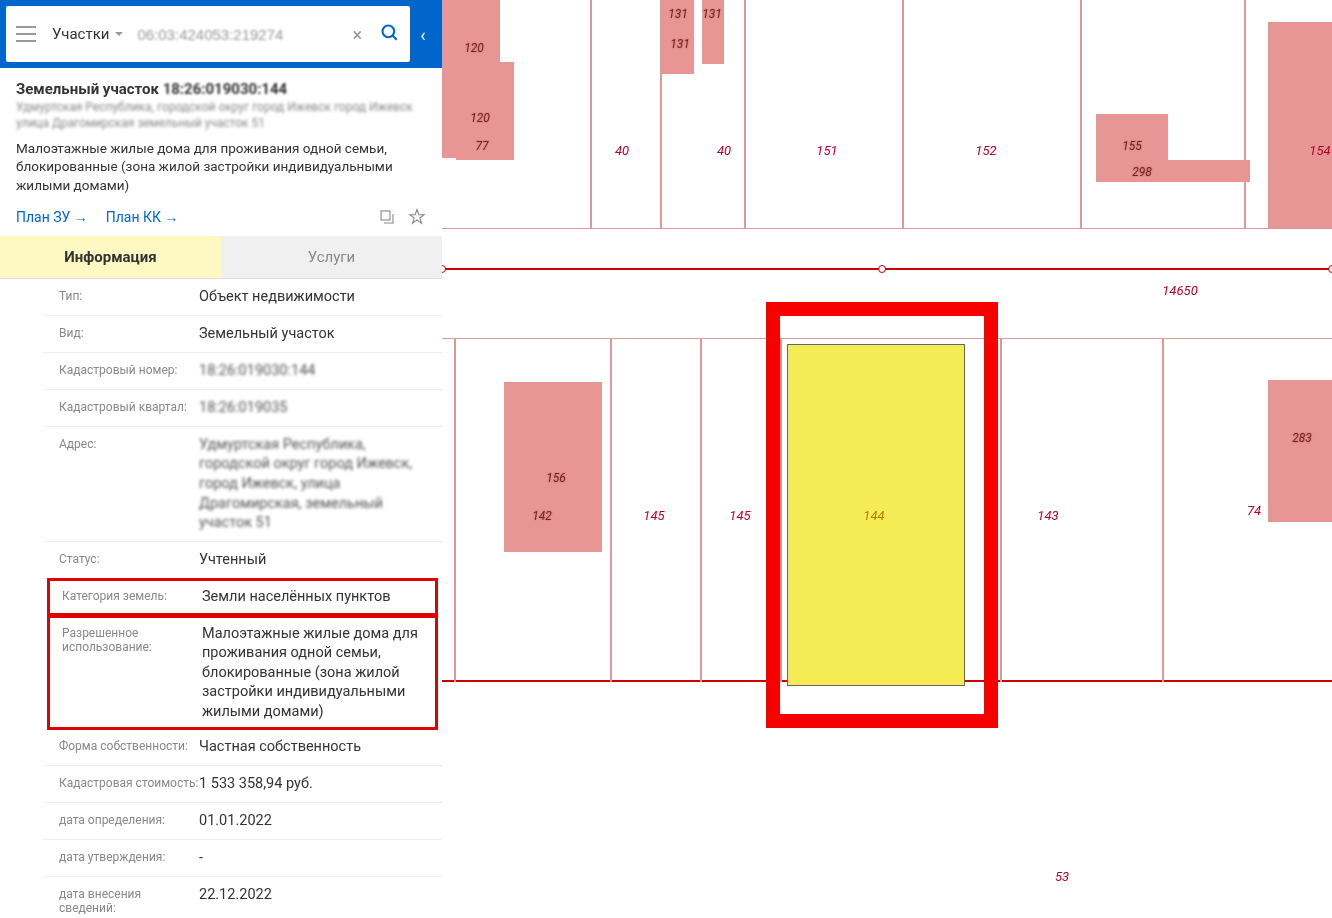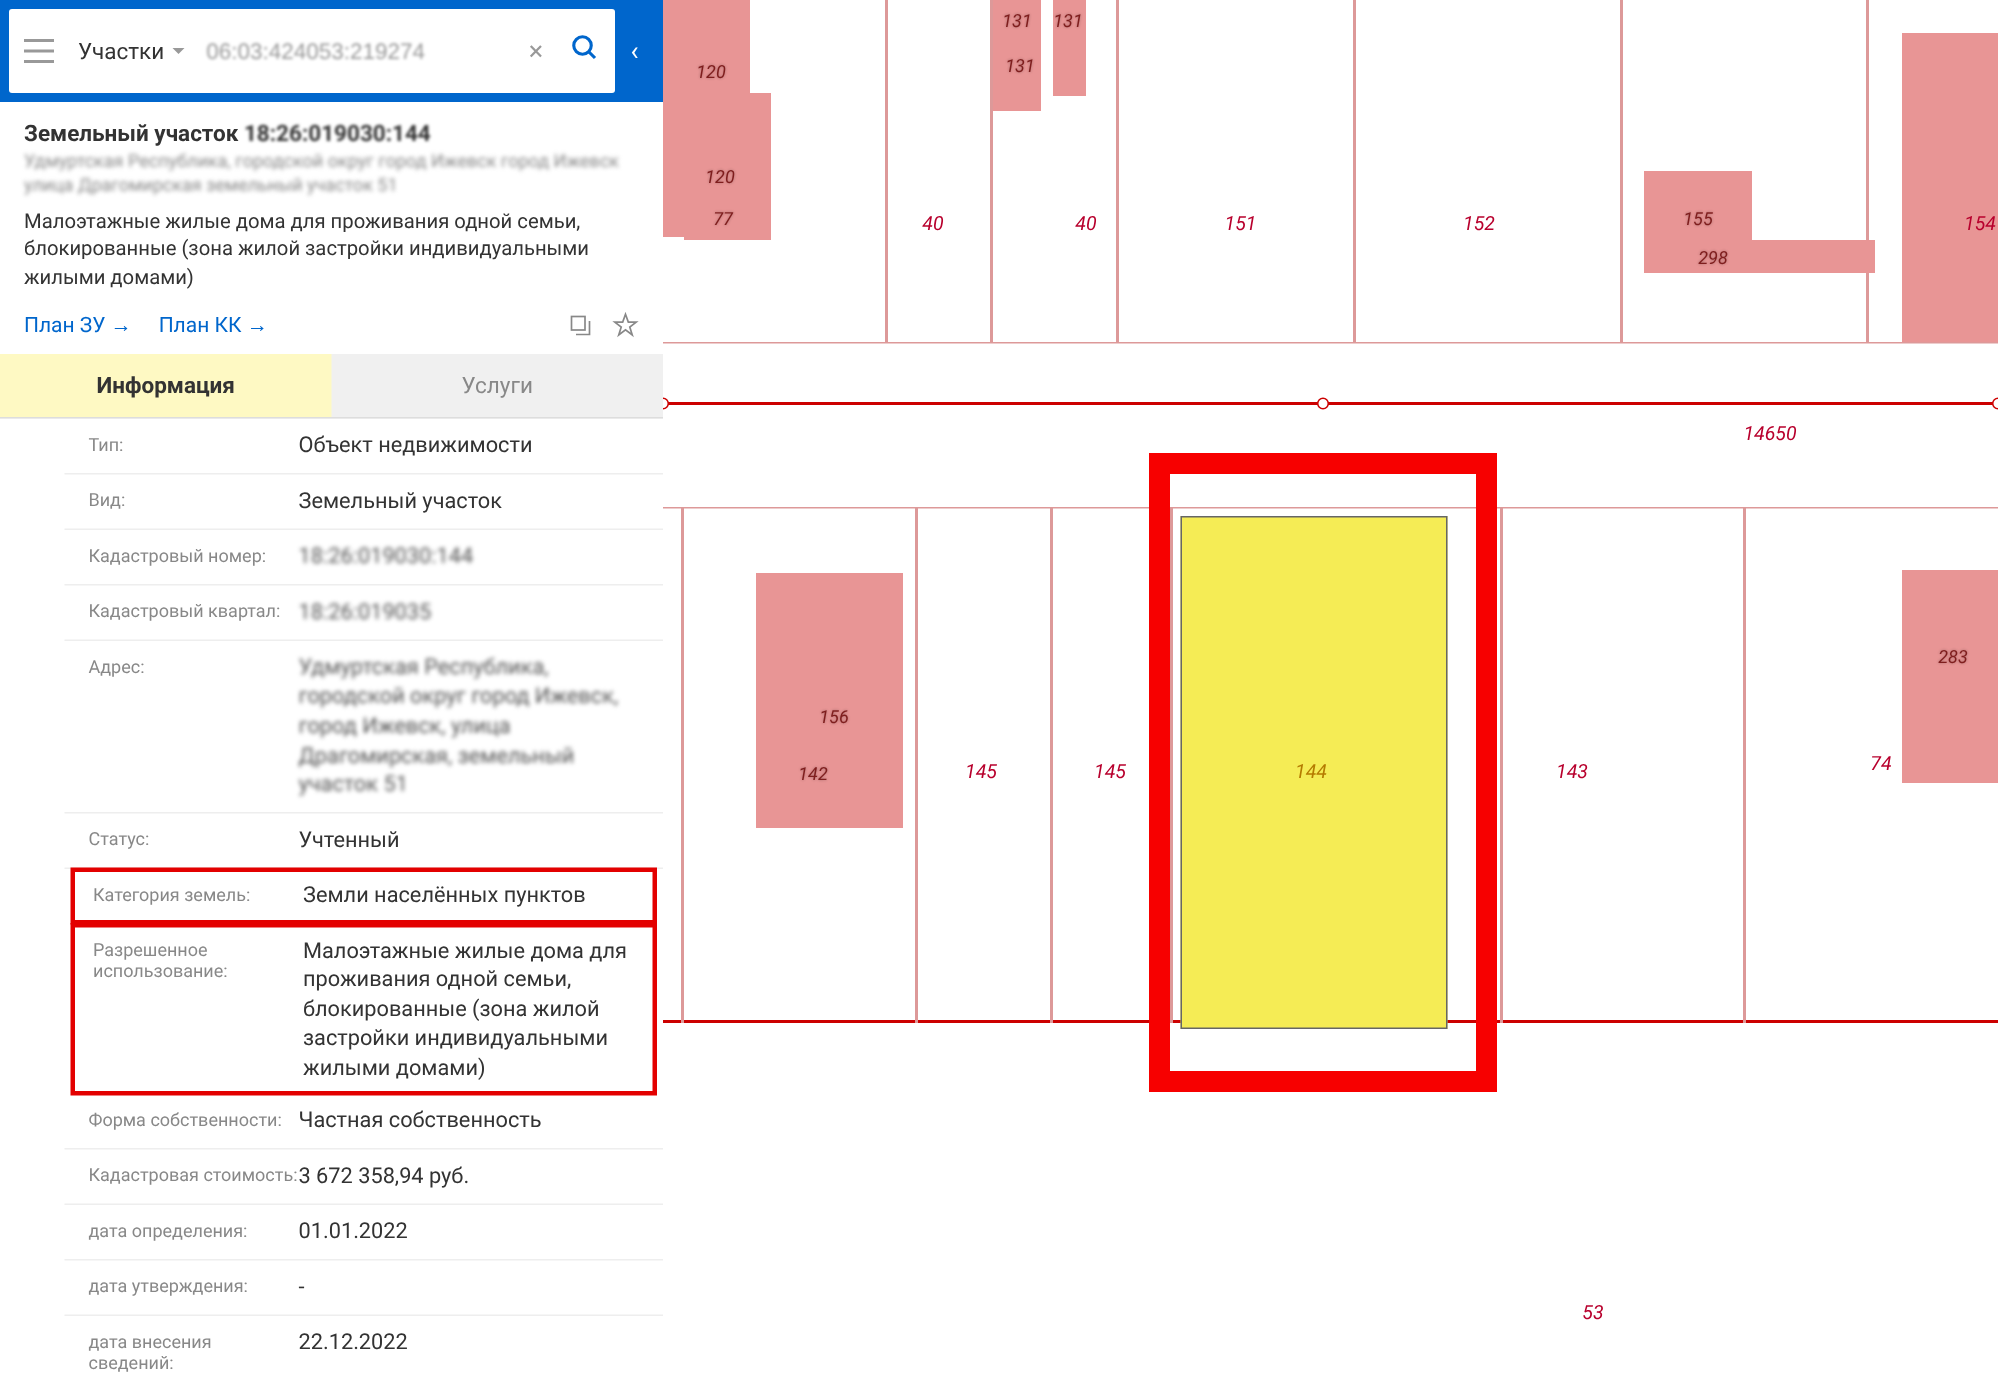--- a/index.html
+++ b/index.html
@@ -129,21 +129,21 @@
       <div class="row highlight">
           <div class="lbl">Разрешенное использование:</div>
           <div class="val">Малоэтажные жилые дома для проживания одной семьи, блокированные (зона жилой застройки индивидуальными жилыми домами)</div>
         </div>
       <div class="row">
           <div class="lbl">Форма собственности:</div>
           <div class="val">Частная собственность</div>
         </div>
       <div class="row">
           <div class="lbl">Кадастровая стоимость:</div>
-          <div class="val">3 672 358,94 руб.</div>
+          <div class="val">1 533 358,94 руб.</div>
         </div>
       <div class="row">
           <div class="lbl">дата определения:</div>
           <div class="val">01.01.2022</div>
         </div>
       <div class="row">
           <div class="lbl">дата утверждения:</div>
           <div class="val">-</div>
         </div>
       <div class="row">

